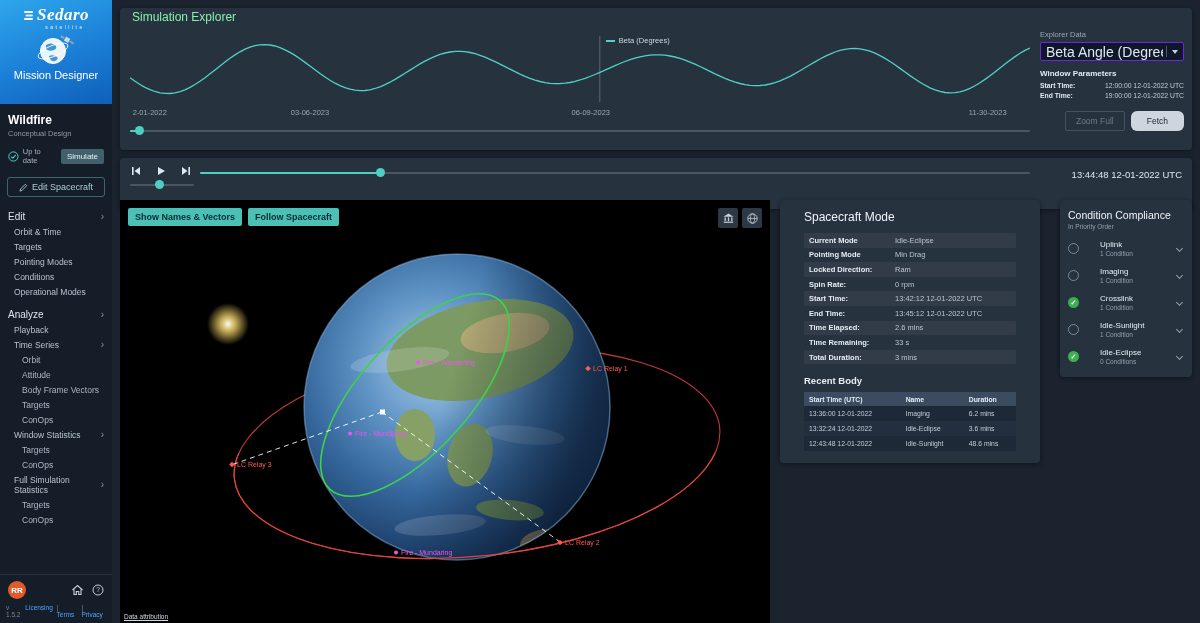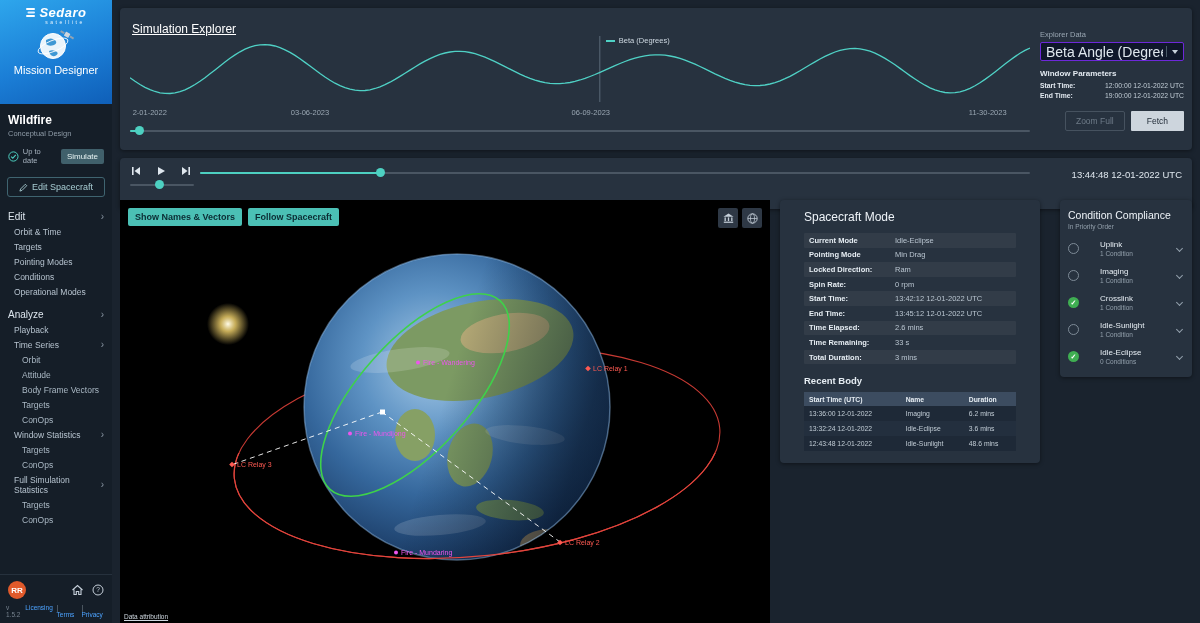--- a/index.html
+++ b/index.html
@@ -8,21 +8,21 @@
     position: relative; overflow: hidden;
     background: #1a232e; color: #dfe7ee;
     font-family: "Liberation Sans", sans-serif;
   }
   button { font-family: "Liberation Sans", sans-serif; cursor: pointer; }
 
   
   .sidebar { position:absolute; left:0; top:0; width:112px; height:623px; background:#151e28; display:flex; flex-direction:column; z-index:10; }
   .logo-block { height:104px; flex-shrink:0; background:linear-gradient(160deg,#2ea6ec 0%,#1b7ed6 55%,#0f5fb8 100%); display:flex; flex-direction:column; align-items:center; padding-top:5px; }
   .brand { display:flex; align-items:center; gap:3px; }
-  .brand-name { font-size:13px; font-weight:bold; font-style:italic; color:#fff; letter-spacing:.5px; }
+  .brand-name { font-size:17px; font-weight:bold; font-style:italic; color:#fff; letter-spacing:.5px;font-family:Liberation Serif, serif; }
   .brand-sub { font-size:5px; letter-spacing:2.5px; color:#eaf5ff; margin:-1px 0 1px 18px; }
   .app-name { font-size:11px; color:#fff; margin-top:2px; }
   .project { padding:9px 8px 3px; }
   .project-name { font-size:12px; font-weight:bold; color:#fff; }
   .project-sub { font-size:7.5px; color:#8d9aa6; margin-top:2px; }
   .status-row { display:flex; align-items:center; gap:4px; padding:6px 8px 2px; }
   .status-text { font-size:7.5px; color:#a7b3bf; }
   .simulate-btn { margin-left:auto; background:#40606b; color:#e6f2f2; font-size:8px; border:none; border-radius:2px; padding:3px 6px; }
   .edit-sc-btn { margin:10px 7px 2px; border:1px solid #3f6470; background:transparent; color:#a8cdd3; font-size:9px; padding:4px 2px; border-radius:3px; display:flex; align-items:center; justify-content:center; gap:4px; width:calc(100% - 14px); }
   .nav { flex:1; padding-top:2px; overflow:hidden; }
@@ -38,21 +38,21 @@
   .version-row { display:flex; justify-content:space-between; align-items:center; padding:2px 6px 5px; font-size:6.5px; color:#76828e; }
   .flinks { display:flex; gap:2px; }
   .flink { color:#4da3ff; cursor:pointer; }
   .flink + .flink::before { content:"|\00a0"; color:#76828e; margin-left:2px; }
 
   
   .panel { position:absolute; background:#27323f; border-radius:4px; box-shadow:0 1px 4px rgba(0,0,0,.45); }
 
   
   #explorer { left:120px; top:8px; width:1072px; height:142px; }
-  .explorer-title { position:absolute; left:12px; top:14px; font-size:12px; color:#ffffff;text-decoration:underline; }
+  .explorer-title { position:absolute; left:12px; top:2px; font-size:12px; color:#86efac; }
   .chart-wrap { position:absolute; left:10px; top:28px; width:900px; height:66px; }
   .chart-wrap svg { position:absolute; left:0; top:0; }
   .chart-legend { position:absolute; top:0px; display:flex; align-items:center; gap:4px; font-size:7.5px; color:#cfd9e2; z-index:2; white-space:nowrap; }
   .legend-dash { width:9px; height:2px; background:#4fd1c5; }
   .tick-row { position:absolute; left:10px; top:100px; width:900px; height:10px; }
   .tick { position:absolute; transform:translateX(-50%); font-size:7.5px; color:#9aa7b3; white-space:nowrap; }
   .tick.first { transform:none; }
   .slider { position:relative; height:9px; cursor:pointer; }
   .slider .track { position:absolute; left:0; right:0; top:3.5px; height:2px; background:#4a5663; border-radius:1px; }
   .slider .fill { position:absolute; left:0; top:3.5px; height:2px; background:#4dd0c1; border-radius:1px; }
@@ -62,21 +62,21 @@
   .small-label { font-size:7.5px; color:#9aa7b3; }
   .select-box { margin-top:3px; height:19px; border:1px solid #6d28d9; background:#0f172a; border-radius:2px; display:flex; align-items:center; font-size:14px; color:#dfe7ee; padding:0 5px; cursor:pointer; }
   .select-box .val { flex:1; white-space:nowrap; overflow:hidden; }
   .select-divider { width:1px; height:11px; background:#4a5a68; margin:0 5px 0 3px; }
   .select-caret { width:0; height:0; border-left:3.5px solid transparent; border-right:3.5px solid transparent; border-top:4px solid #c6d0da; }
   .wp-title { font-size:8px; font-weight:bold; color:#e2e9f0; margin-top:8px; }
   .wp-row { display:flex; justify-content:space-between; font-size:6.8px; color:#c2cdd6; margin-top:3.5px; }
   .wp-row .lbl { font-weight:bold; color:#e2e9f0; }
   .explorer-btns { display:flex; gap:6px; margin-top:12px; justify-content:flex-end; }
   .btn-zoomfull { border:1px solid #46525f; background:transparent; color:#6e7b88; font-size:8.5px; padding:4px 10px; border-radius:2px; cursor:default; }
-  .btn-fetch { background:#cdd5dd; color:#1d2733; font-size:8.5px; padding:4px 16px; border:none; border-radius:1px; }
+  .btn-fetch { background:#cdd5dd; color:#1d2733; font-size:8.5px; padding:4px 16px; border:none; border-radius:6px; }
 
   
   #playback { left:120px; top:158px; width:1072px; height:51px; }
   .transport { position:absolute; left:10px; top:7px; display:flex; gap:11px; }
   .tbtn { width:14px; height:12px; background:none; border:none; padding:0; display:flex; align-items:center; }
   #mini-slider { position:absolute; left:10px; top:22px; width:64px; }
   #main-slider { position:absolute; left:80px; top:10px; width:830px; }
   .timestamp { position:absolute; right:10px; top:11px; font-size:9.5px; color:#dfe7ee; }
 
   

